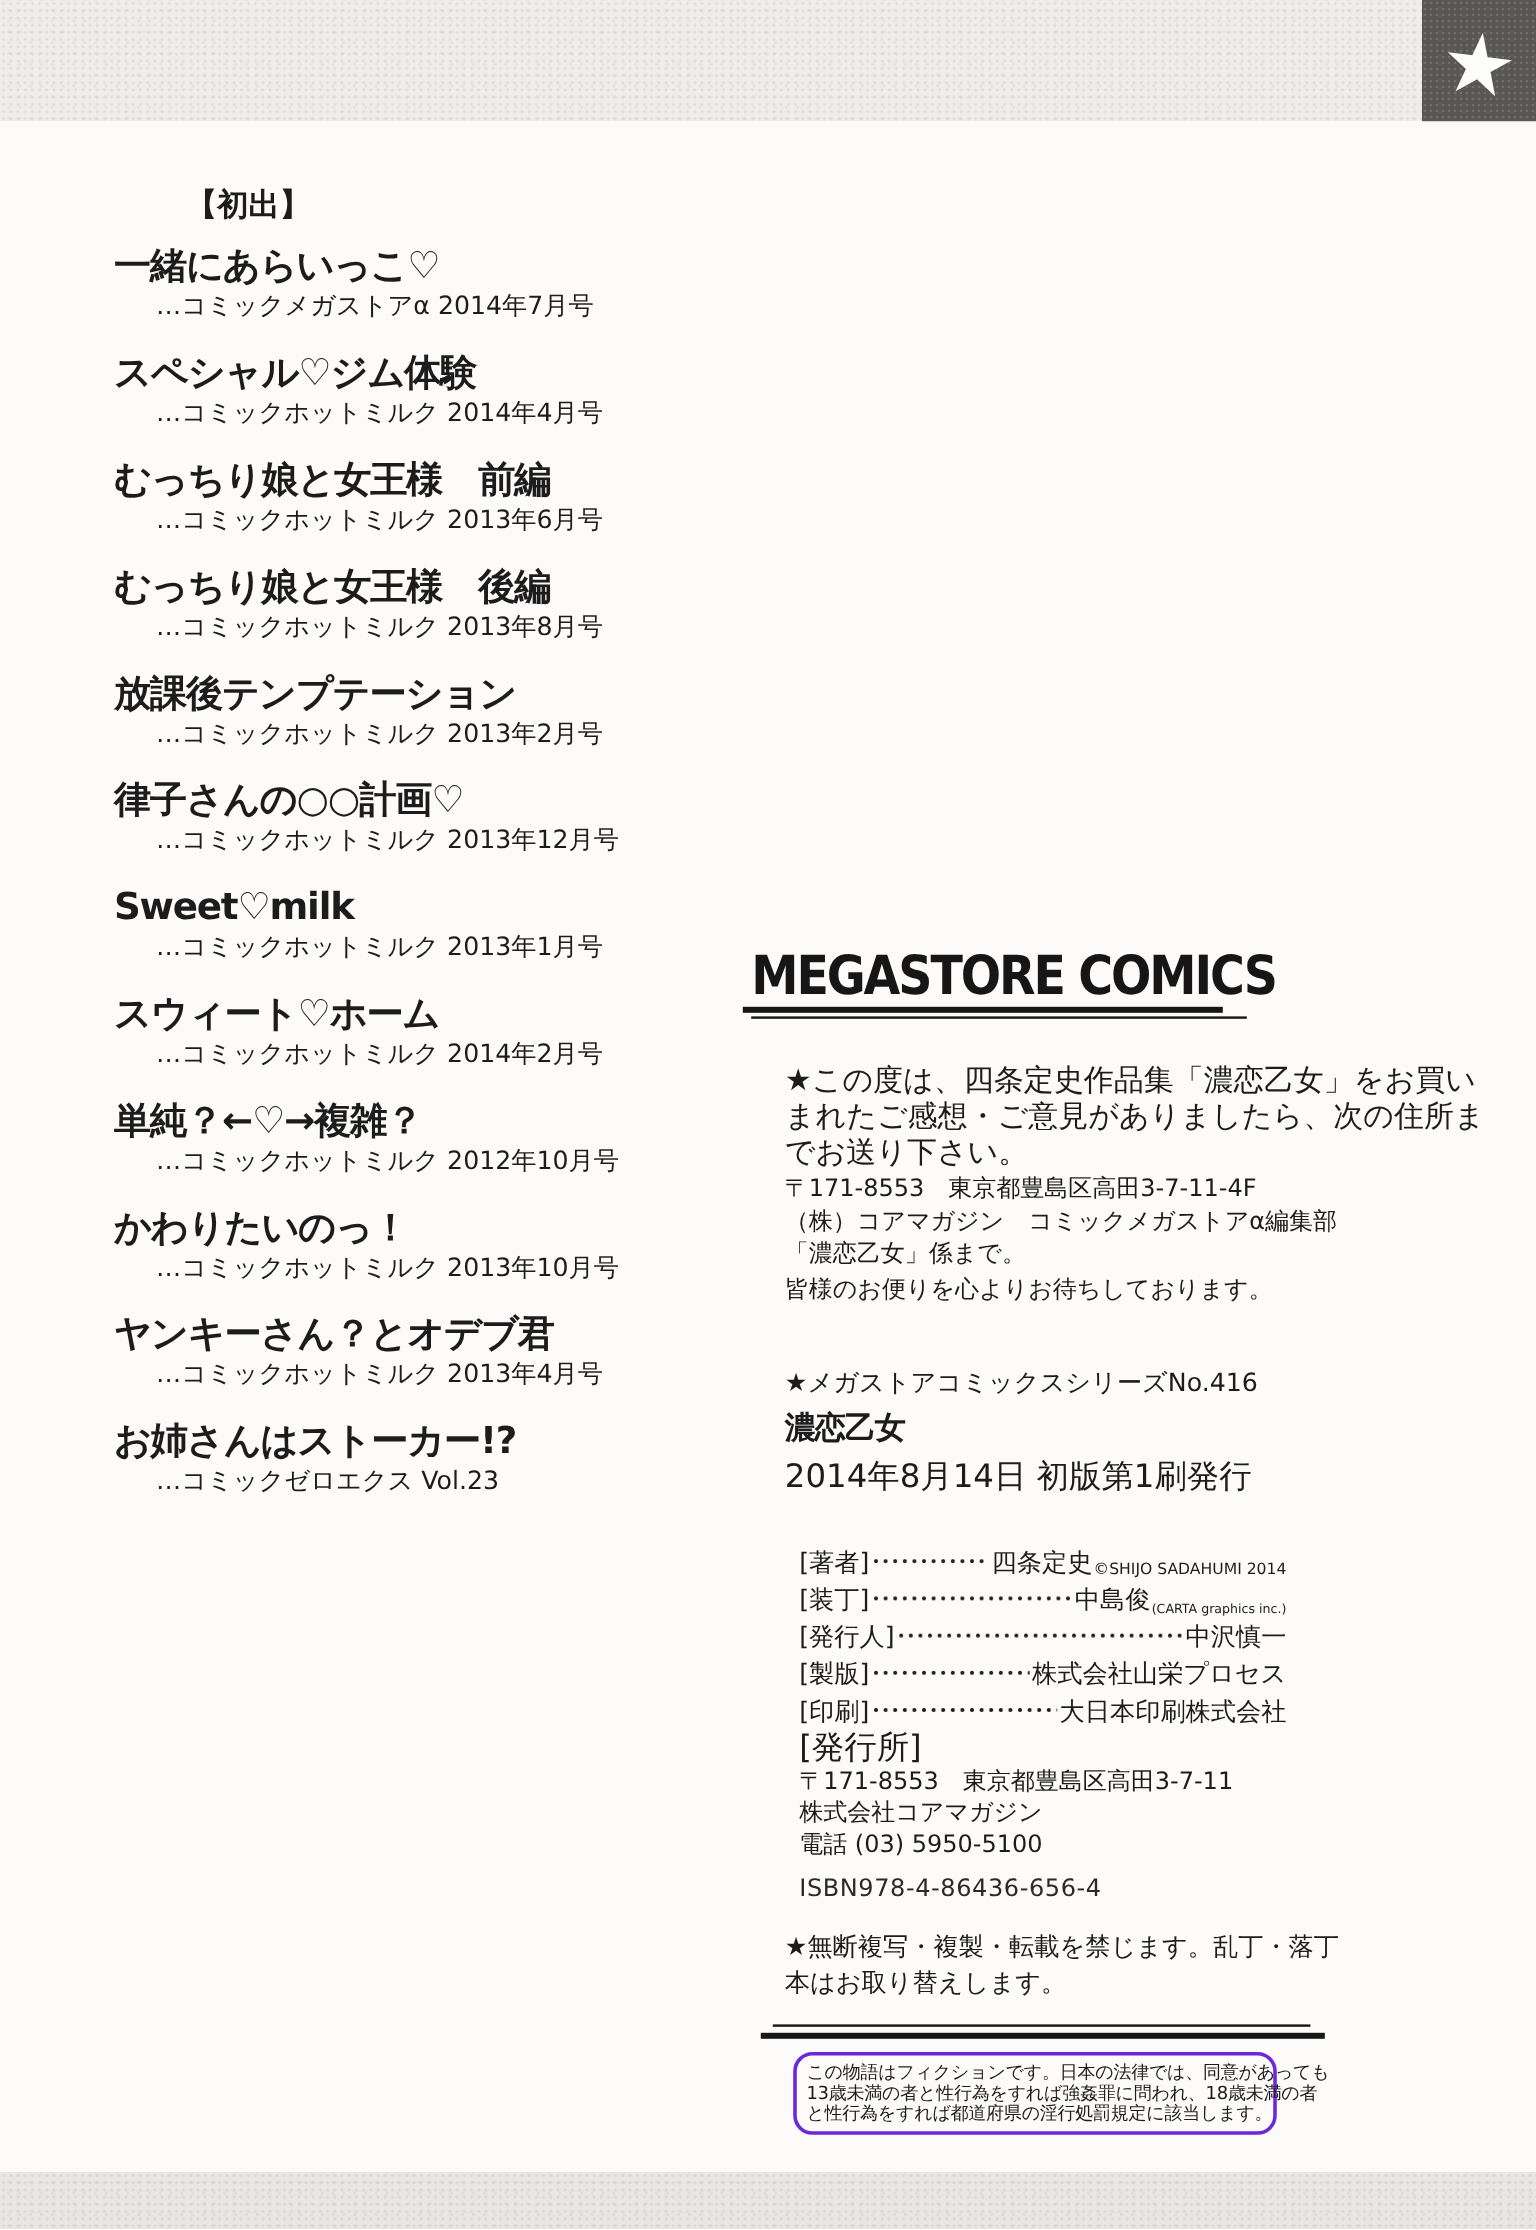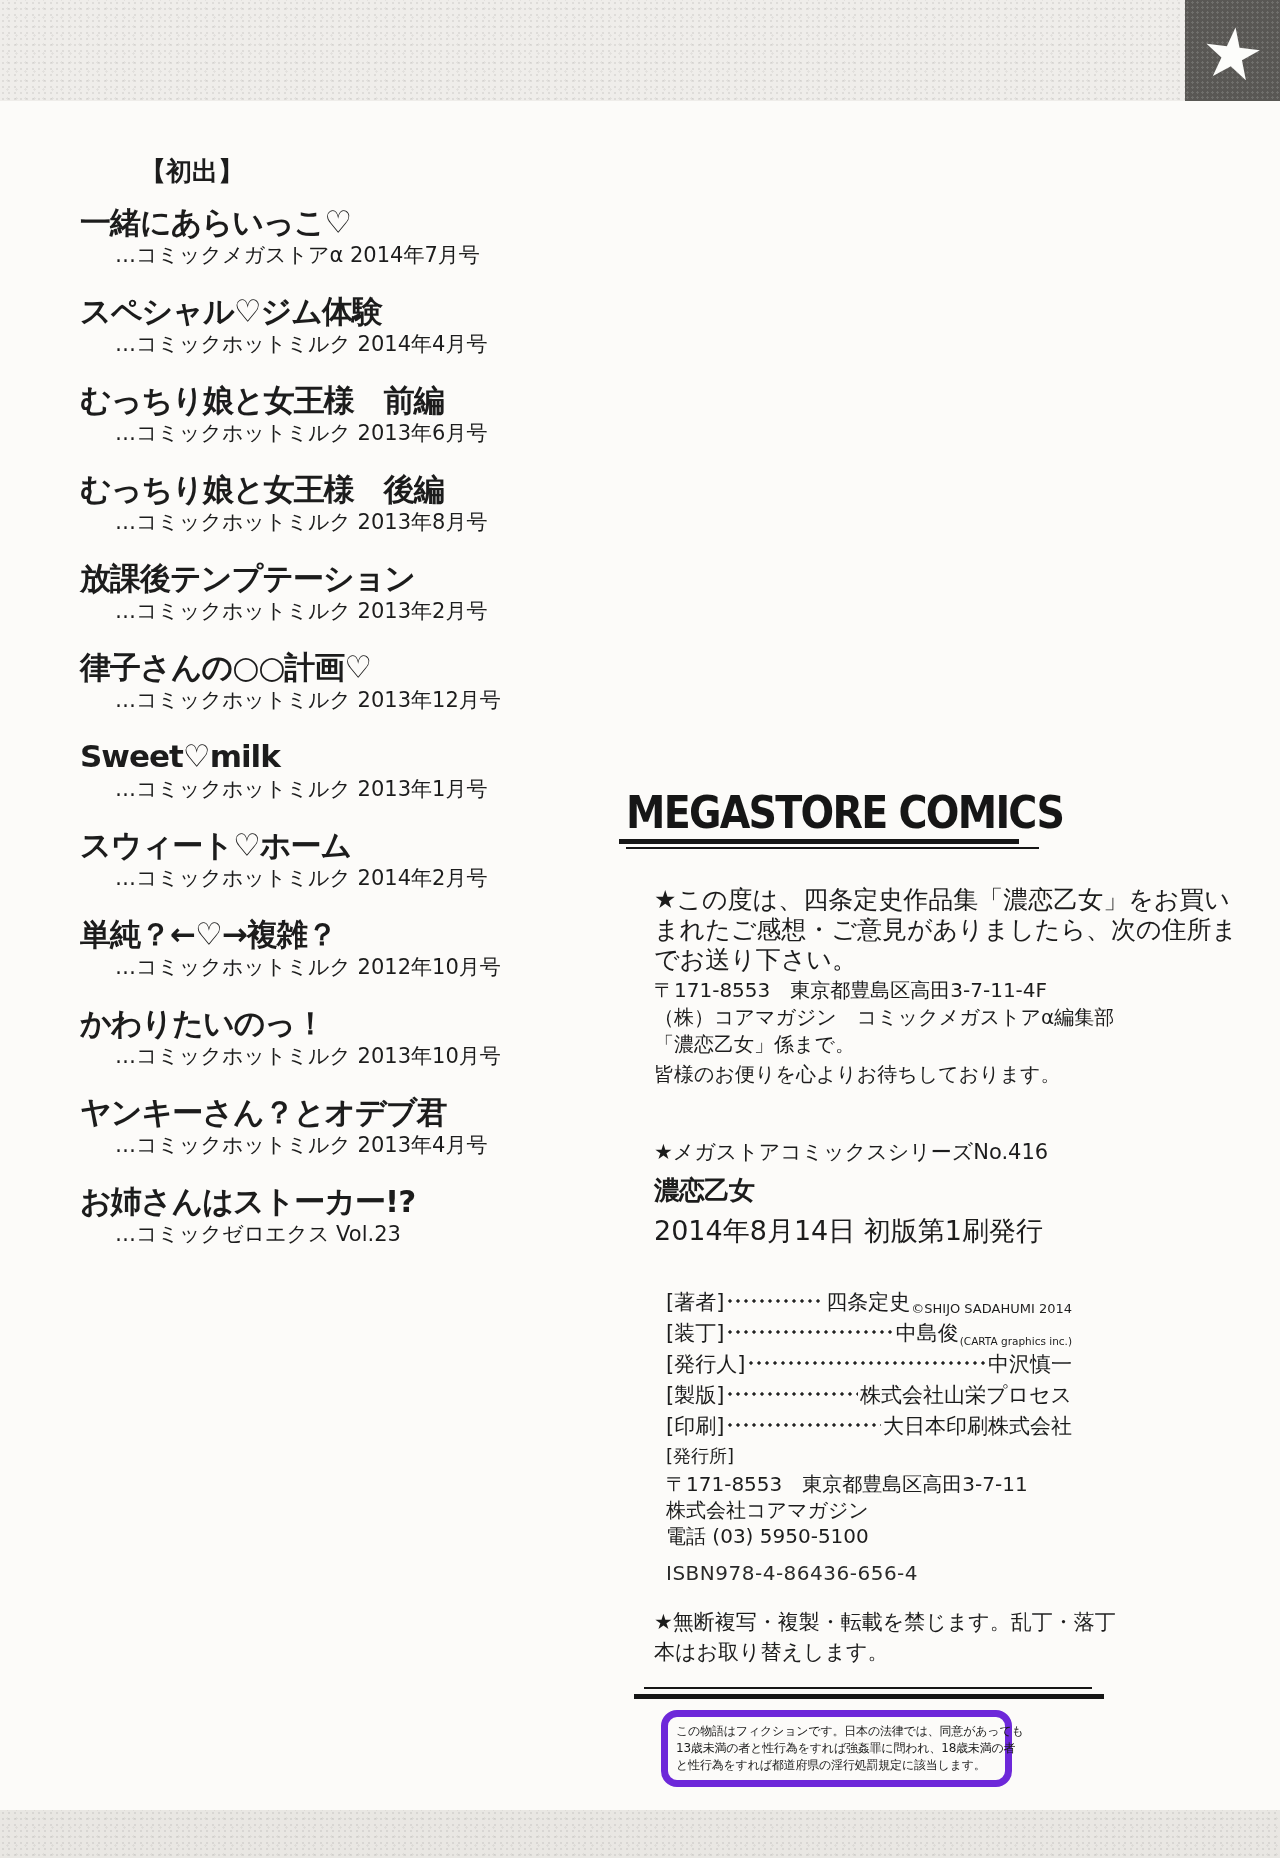--- a/index.html
+++ b/index.html
@@ -19,21 +19,21 @@
   .bottom-band{position:absolute; left:0; top:1810px; width:1280px; height:48px; background-color:#e9e7e3;}
   .corner-square{
     position:absolute; left:1185px; top:0; width:95px; height:101px;
     background-color:#595754; display:flex; align-items:center; justify-content:center;
     background-image:radial-gradient(rgba(255,255,255,.14) 1px, transparent 1.4px);
     background-size:5px 5px;
   }
   .corner-star{color:#fdfdfb; font-size:70px; line-height:70px; transform:rotate(7deg); margin-top:6px;}
 
   
-  .shoshutsu{position:absolute; left:80px; top:156px; width:470px;}
+  .shoshutsu{position:absolute; left:95px; top:156px; width:470px;}
   .shoshutsu-header{font-size:26px; line-height:30px; margin-left:60px; margin-bottom:16px; font-weight:600;}
   .pub-item{margin-bottom:23px;}
   .pub-title{font-size:31px; line-height:40px; font-weight:600; letter-spacing:-1px; white-space:nowrap;}
   .pub-source{font-size:21px; line-height:26px; margin-left:35px; white-space:nowrap;}
 
   
   .right-col{position:absolute; left:654px; top:788px; width:458px;}
   .logo-text{
     font-size:45px; line-height:44px; font-weight:bold; letter-spacing:-2px;
     transform:scaleX(0.88); transform-origin:left center;
@@ -56,35 +56,35 @@
   .credit-row{display:flex; align-items:flex-end; height:31px; font-size:21px;}
   .credit-label{white-space:nowrap;}
   .leader{
     flex:1; height:31px; margin:0 2px;
     background-image:radial-gradient(circle,#222 1.4px, transparent 1.9px);
     background-size:8px 8px; background-repeat:repeat-x; background-position:0 center;
   }
   .credit-value{white-space:nowrap;}
   .credit-suffix{font-size:13px; letter-spacing:0; margin-left:1px;}
   .credit-suffix.tiny{font-size:10.5px;}
-  .pub-label-row{height:31px; font-size:18px; display:flex; align-items:center;}
+  .pub-label-row{height:31px; font-size:27px; display:flex; align-items:center;}
   .publisher-lines{font-size:20px; line-height:26px;}
   .publisher-lines div{white-space:nowrap;}
   .isbn-line{margin-top:12px; font-size:20px; letter-spacing:.5px; color:#2a2a2a; white-space:nowrap;}
 
   .notice{margin-top:22px; font-size:21px; line-height:30px;}
   .notice div{white-space:nowrap;}
 
   .bottom-rule-thin{margin-top:20px; margin-left:-10px; width:448px; height:2px; background:#161616;}
   .bottom-rule-thick{margin-top:5px; margin-left:-20px; width:470px; height:5px; background:#161616;}
 
   .fiction-box{
-    margin-top:11px; margin-left:7px; width:351px; box-sizing:border-box;
-    border:7px solid #6d28d9; border-radius:16px; padding:6px 8px;
-    font-size:12px; line-height:17px; letter-spacing:-0.2px;
+    margin-top:11px; margin-left:7px; width:403px; box-sizing:border-box;
+    border:3px solid #6d28d9; border-radius:16px; padding:6px 8px;
+    font-size:15px; line-height:17px; letter-spacing:-0.2px;
   }
   .fiction-box div{white-space:nowrap;}
 </style>
 </head>
 <body>
 
 <div class="page">
 
   <div class="top-band noise"></div>
   <div class="corner-square">

